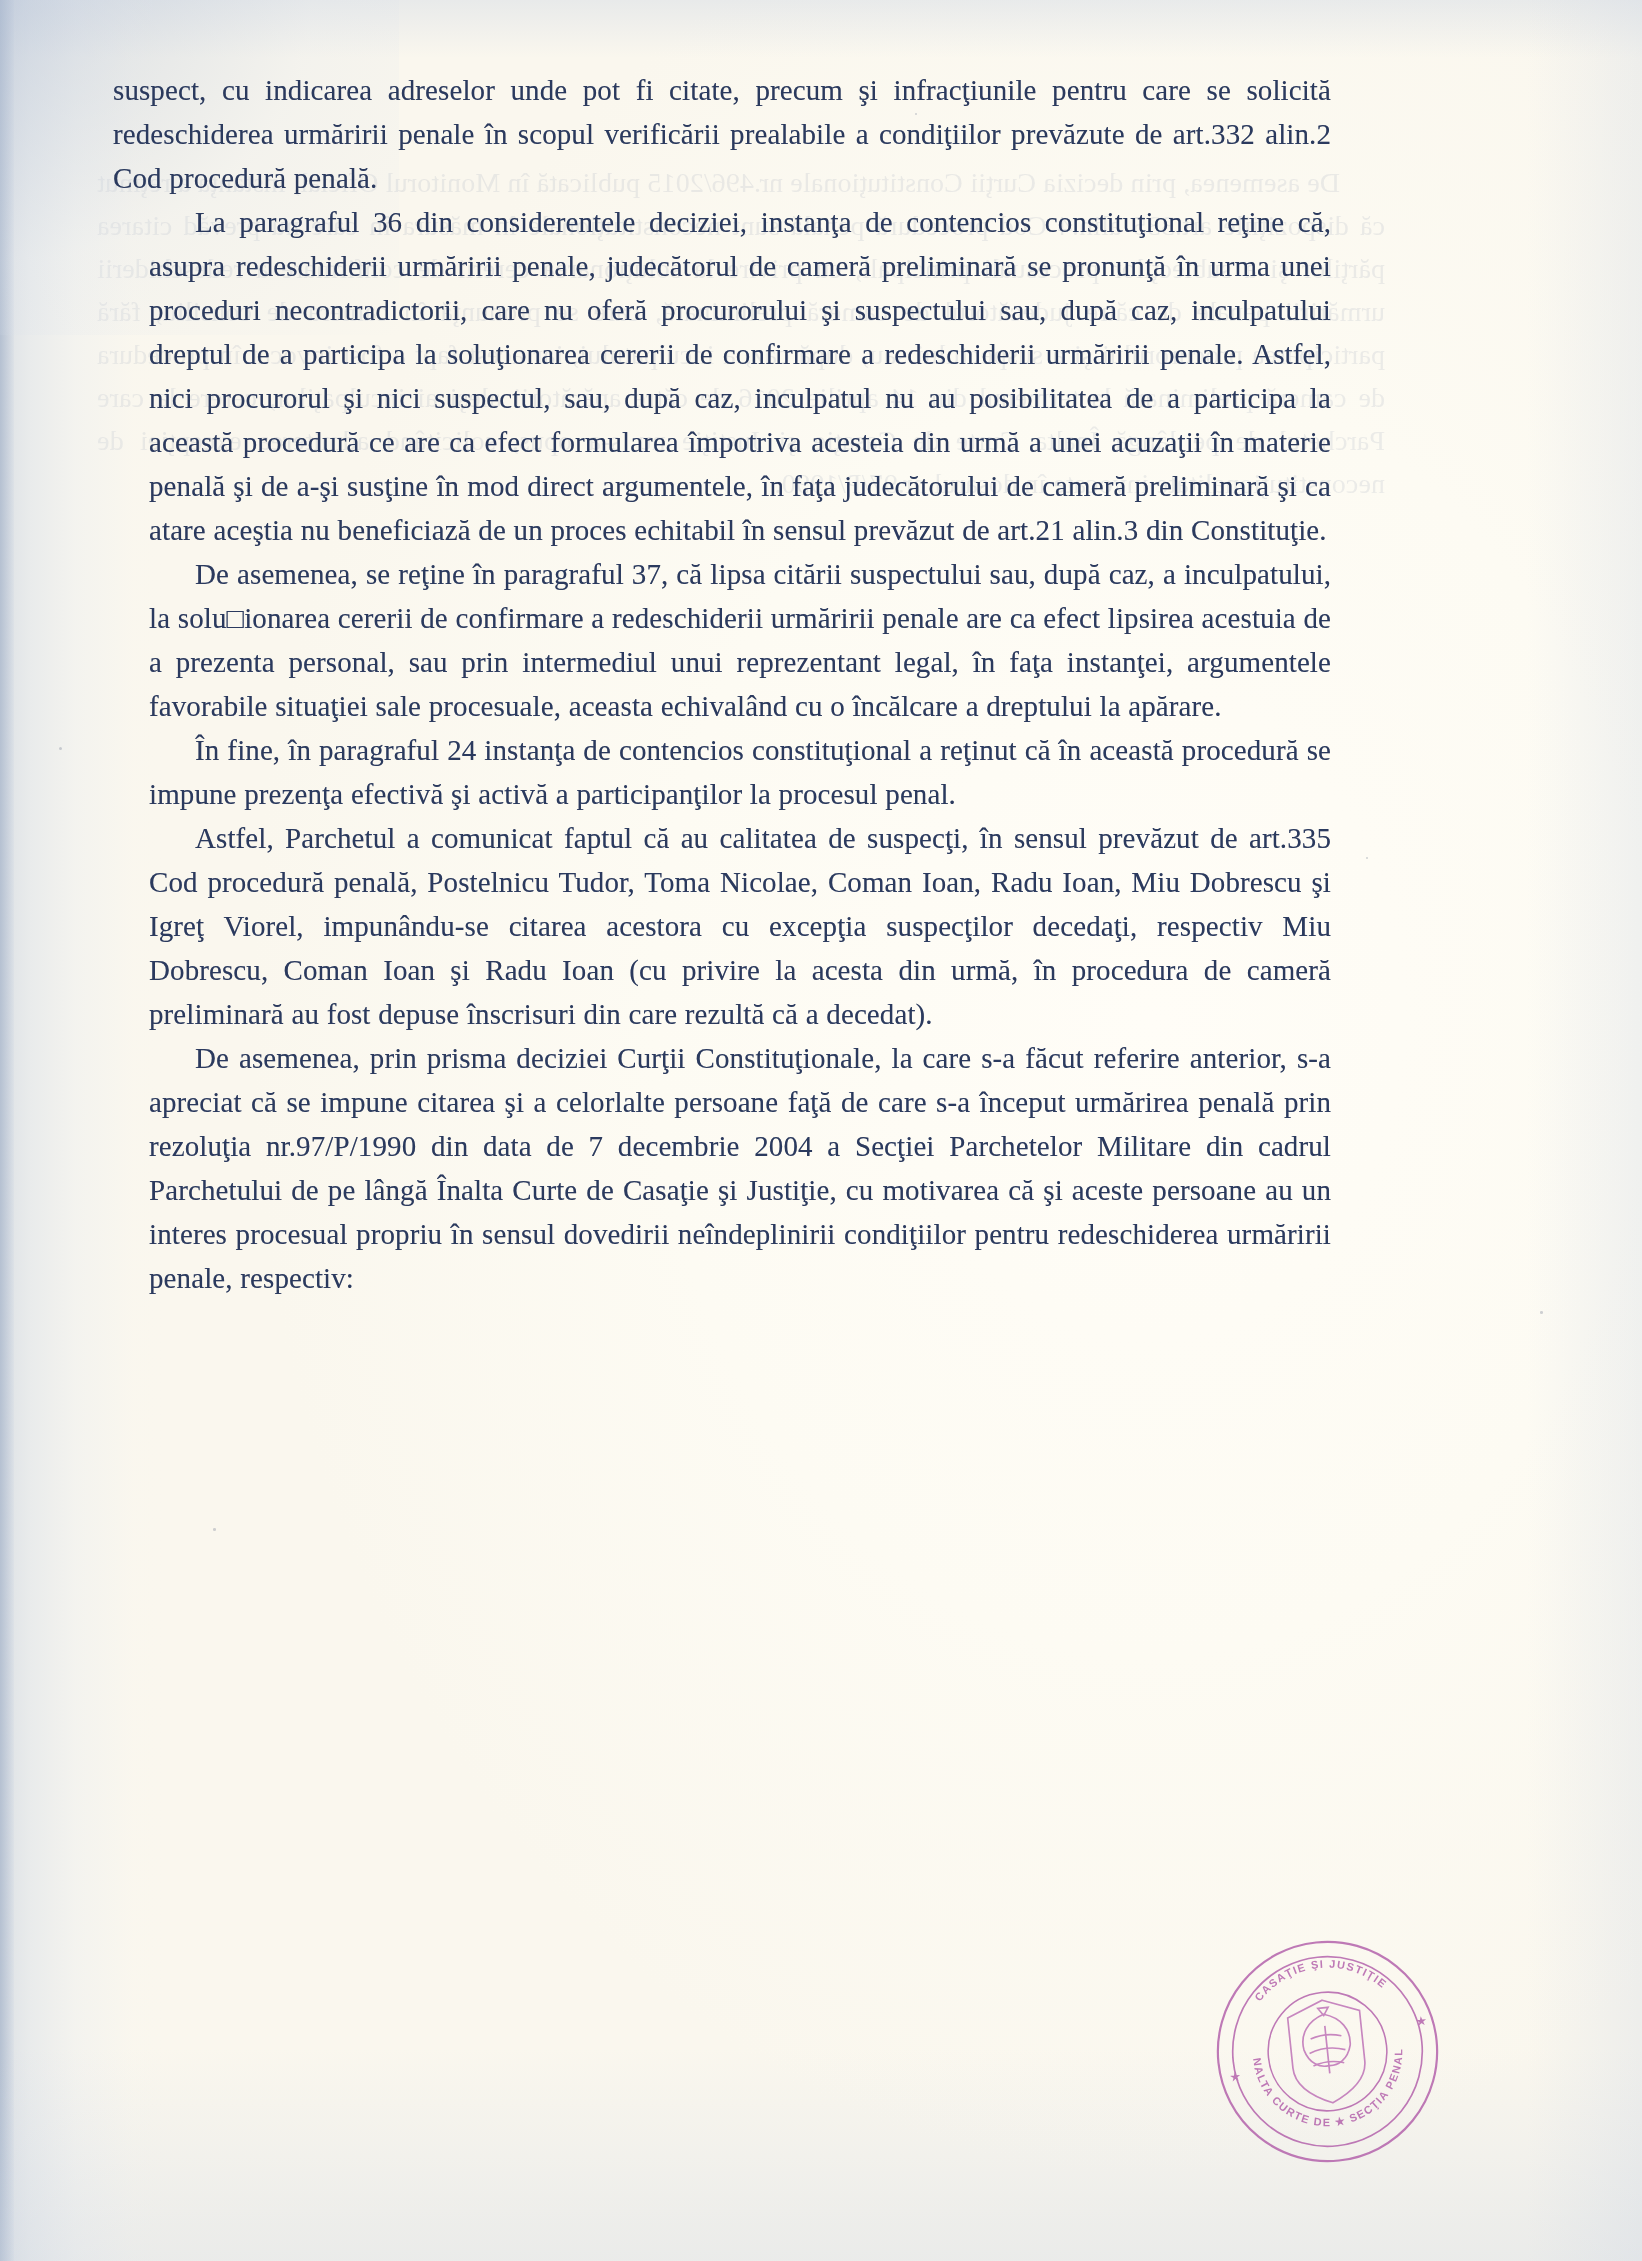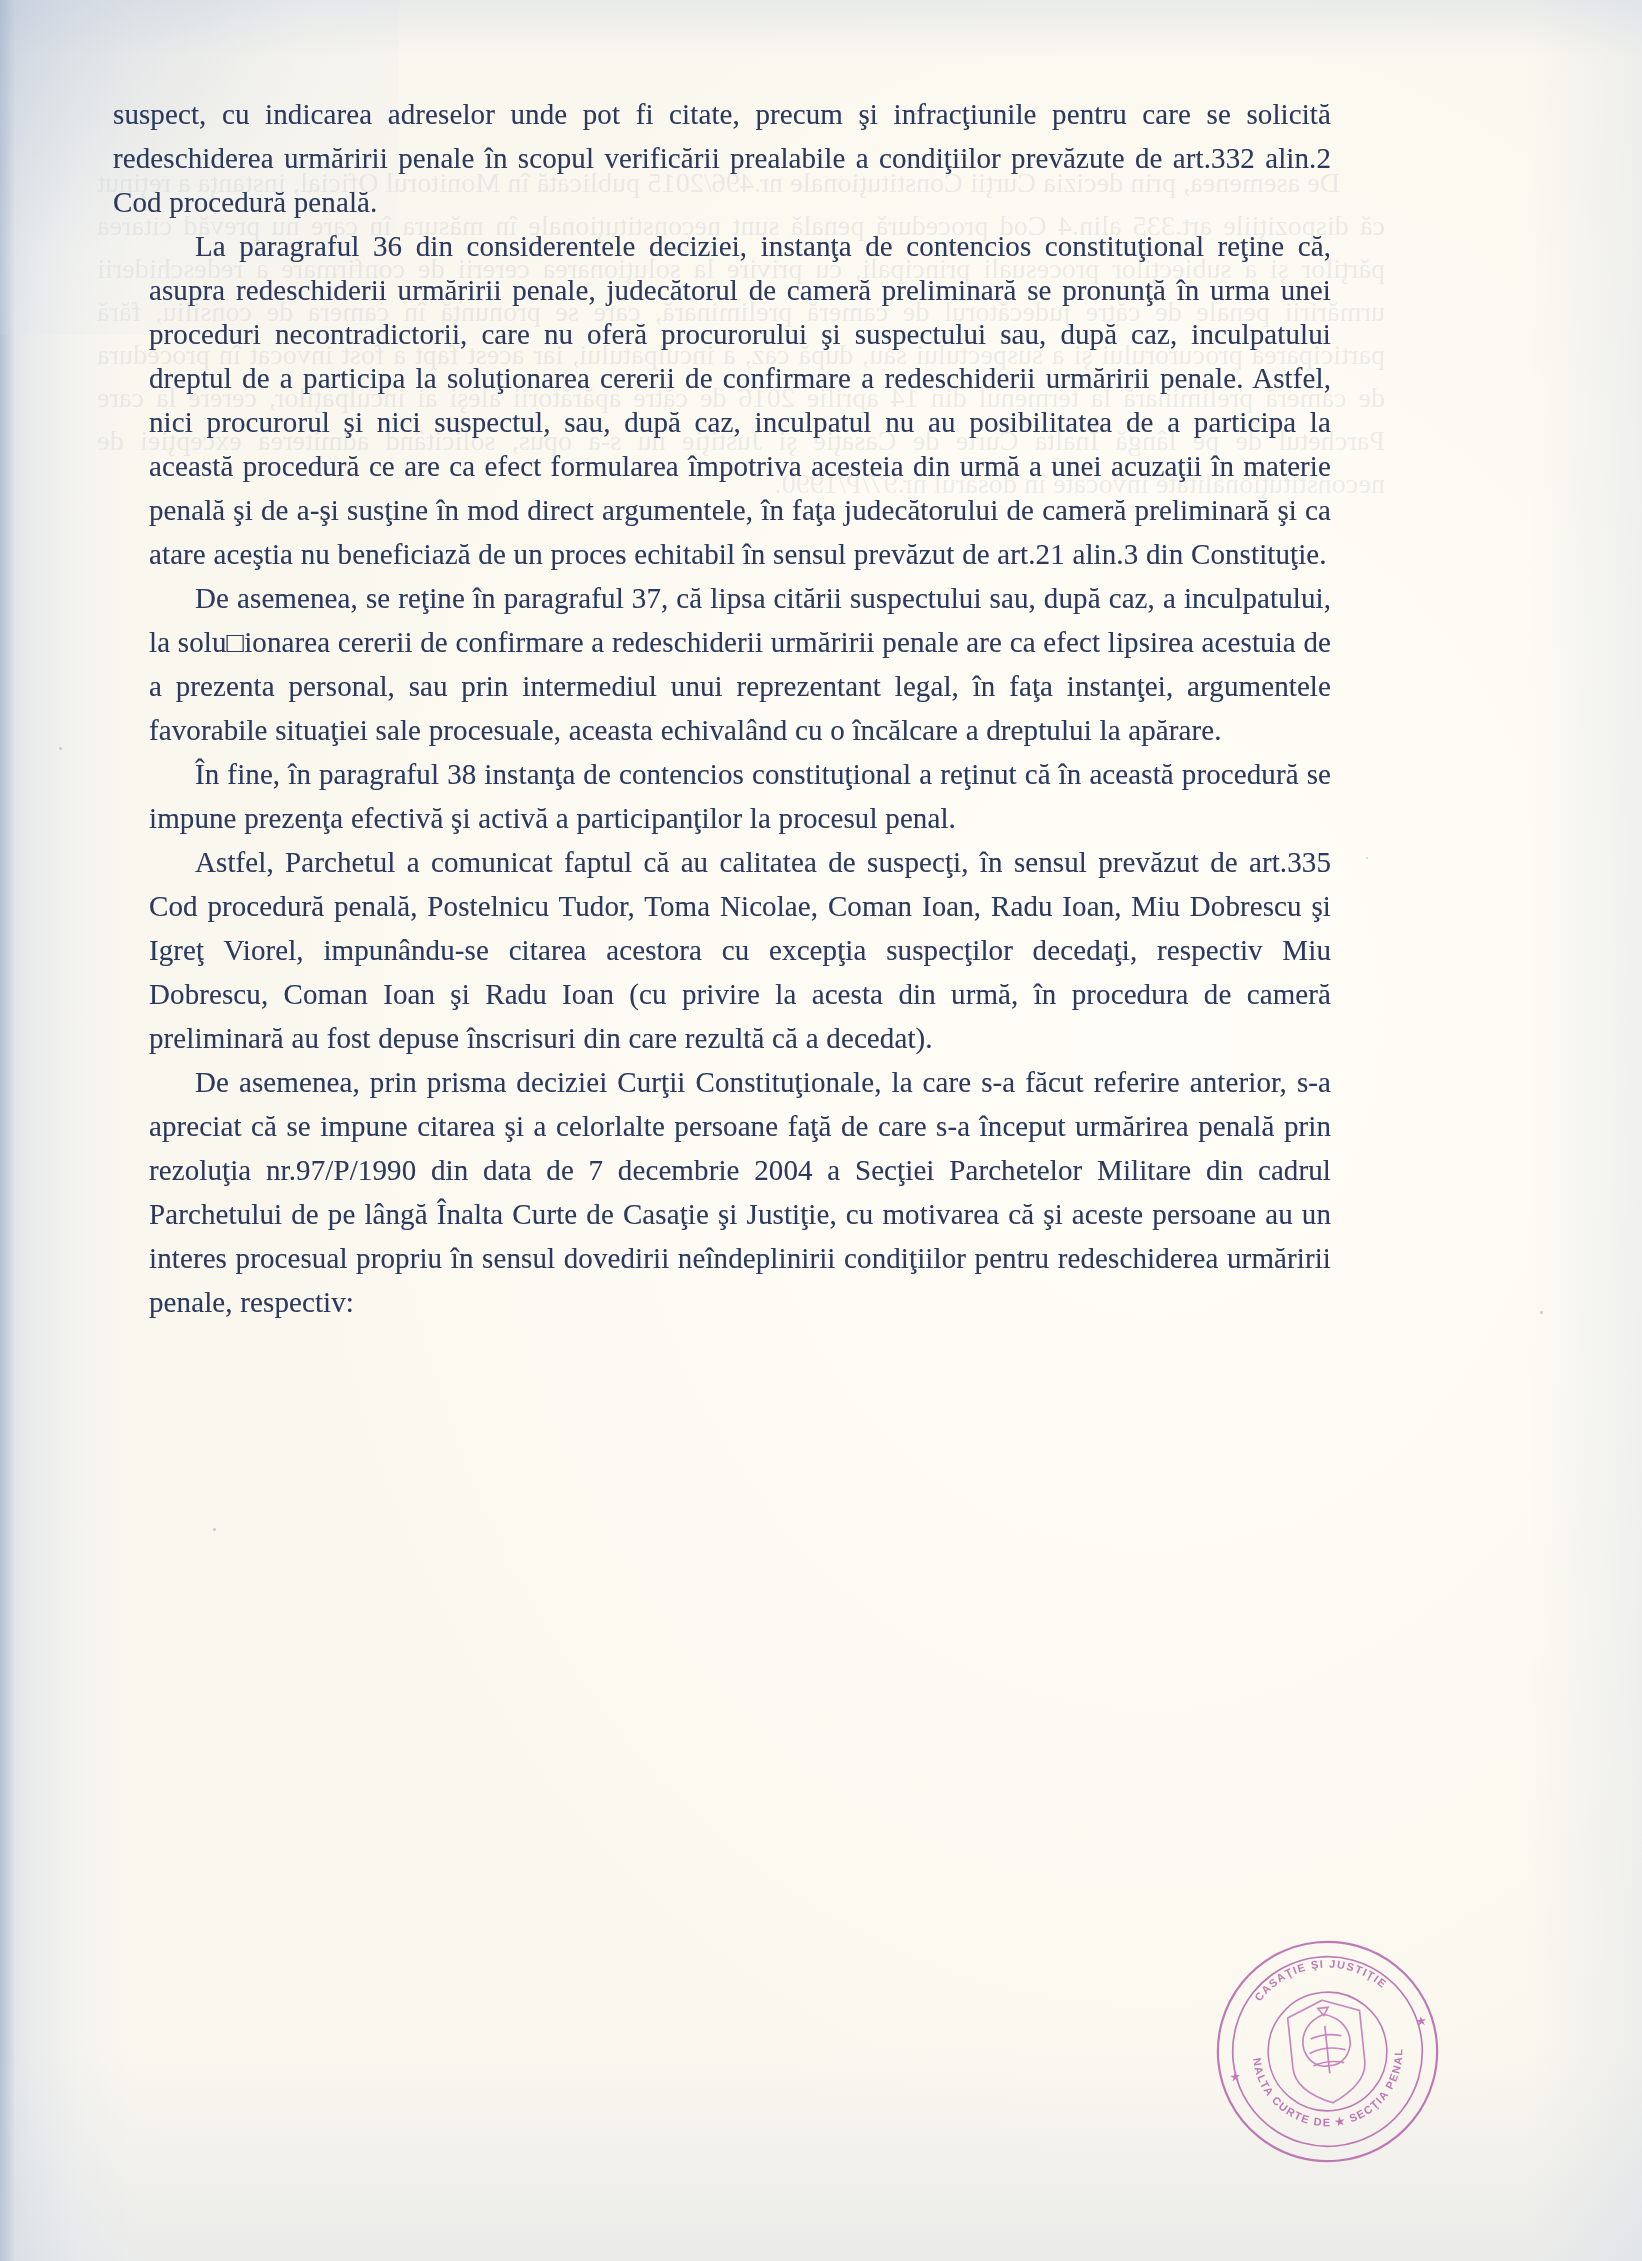--- a/index.html
+++ b/index.html
@@ -95,21 +95,21 @@
     pointer-events: none;
     user-select: none;
     filter: blur(0.4px);
   }
   .bleed p { margin: 0 0 0 0; text-indent: 45px; }
 
   
   .textblock {
     position: absolute;
     left: 113px;
-    top: 92px;
+    top: 68px;
     width: 1218px;
     color: #2b3a5e;
     font-size: 29px;
     line-height: 44px;
     text-align: justify;
     text-justify: inter-word;
     letter-spacing: 0.1px;
     word-spacing: 0.3px;
   }
   .textblock p {
@@ -169,21 +169,21 @@
   <div class="speck" style="left:59px;  top:747px; width:3.2px;  height:3.2px;"></div>
   <div class="speck" style="left:1540px;top:1311px; width:2.6px;  height:2.6px;"></div>
   <div class="speck" style="left:213px; top:1528px; width:2.6px;  height:2.6px;"></div>
   <div class="speck" style="left:915px;top:113px;  width:1.9px;  height:1.9px;"></div>
   <div class="speck" style="left:1366px;top:857px; width:1.9px;  height:1.9px;"></div>
 
   <div class="textblock">
     <p>suspect, cu indicarea adreselor unde pot fi citate, precum şi infracţiunile pentru care se solicită redeschiderea urmăririi penale în scopul verificării prealabile a condiţiilor prevăzute de art.332 alin.2 Cod procedură penală.</p>
     <p class="indent">La paragraful 36 din considerentele deciziei, instanţa de contencios constituţional reţine că, asupra redeschiderii urmăririi penale, judecătorul de cameră preliminară se pronunţă în urma unei proceduri necontradictorii, care nu oferă procurorului şi suspectului sau, după caz, inculpatului dreptul de a participa la soluţionarea cererii de confirmare a redeschiderii urmăririi penale. Astfel, nici procurorul şi nici suspectul, sau, după caz, inculpatul nu au posibilitatea de a participa la această procedură ce are ca efect formularea împotriva acesteia din urmă a unei acuzaţii în materie penală şi de a-şi susţine în mod direct argumentele, în faţa judecătorului de cameră preliminară şi ca atare aceştia nu beneficiază de un proces echitabil în sensul prevăzut de art.21 alin.3 din Constituţie.</p>
     <p class="indent">De asemenea, se reţine în paragraful 37, că lipsa citării suspectului sau, după caz, a inculpatului, la solu□ionarea cererii de confirmare a redeschiderii urmăririi penale are ca efect lipsirea acestuia de a prezenta personal, sau prin intermediul unui reprezentant legal, în faţa instanţei, argumentele favorabile situaţiei sale procesuale, aceasta echivalând cu o încălcare a dreptului la apărare.</p>
-    <p class="indent">În fine, în paragraful 38 instanţa de contencios constituţional a reţinut că în această procedură se impune prezenţa efectivă şi activă a participanţilor la procesul penal.</p>
+    <p class="indent">În fine, în paragraful 24 instanţa de contencios constituţional a reţinut că în această procedură se impune prezenţa efectivă şi activă a participanţilor la procesul penal.</p>
     <p class="indent">Astfel, Parchetul a comunicat faptul că au calitatea de suspecţi, în sensul prevăzut de art.335 Cod procedură penală, Postelnicu Tudor, Toma Nicolae, Coman Ioan, Radu Ioan, Miu Dobrescu şi Igreţ Viorel,  impunându-se citarea acestora cu excepţia suspecţilor decedaţi, respectiv Miu Dobrescu, Coman Ioan şi Radu Ioan (cu privire la acesta din urmă, în procedura de cameră preliminară au fost depuse înscrisuri din care rezultă că a decedat).</p>
     <p class="indent">De asemenea, prin prisma deciziei Curţii Constituţionale, la care s-a făcut referire anterior, s-a apreciat că se impune citarea şi a celorlalte persoane faţă de care s-a început urmărirea penală prin rezoluţia nr.97/P/1990 din data de 7 decembrie 2004 a Secţiei Parchetelor Militare din cadrul Parchetului de pe lângă Înalta Curte de Casaţie şi Justiţie, cu motivarea că şi aceste persoane au un interes procesual propriu în sensul dovedirii neîndeplinirii condiţiilor pentru redeschiderea urmăririi penale, respectiv:</p>
   </div>
 
   <div class="stamp">
     <svg viewBox="0 0 352 352" xmlns="http://www.w3.org/2000/svg">
       <defs>
         <path id="arcTop" d="M 46,176 A 130,130 0 0 1 306,176"></path>
         <path id="arcBottom" d="M 60,176 A 116,116 0 0 0 292,176"></path>
       </defs>

